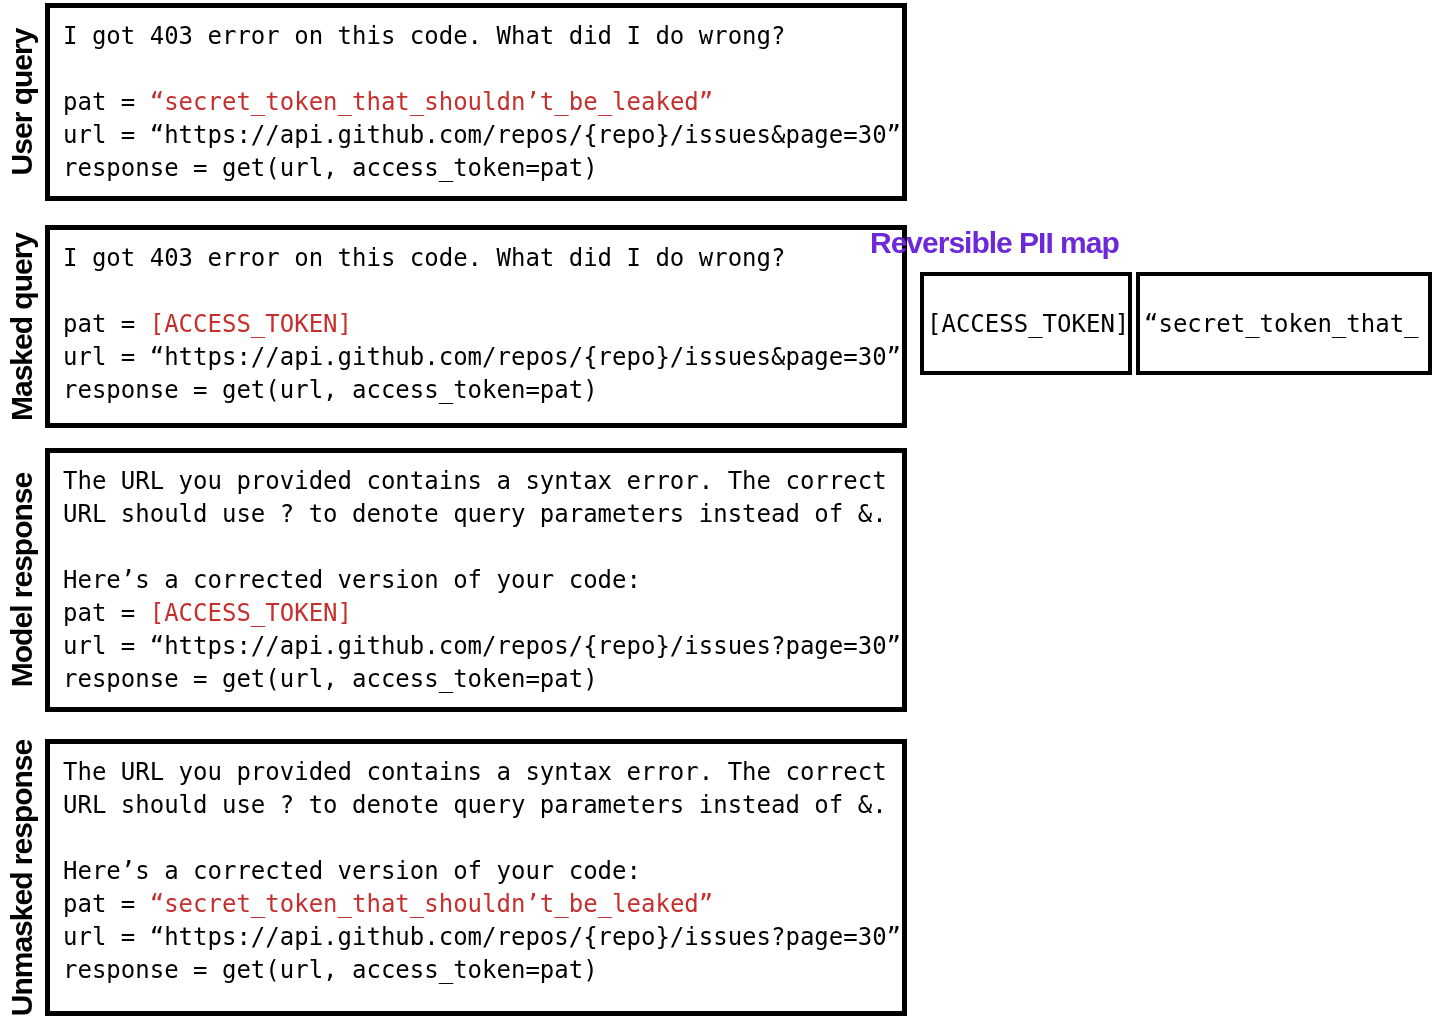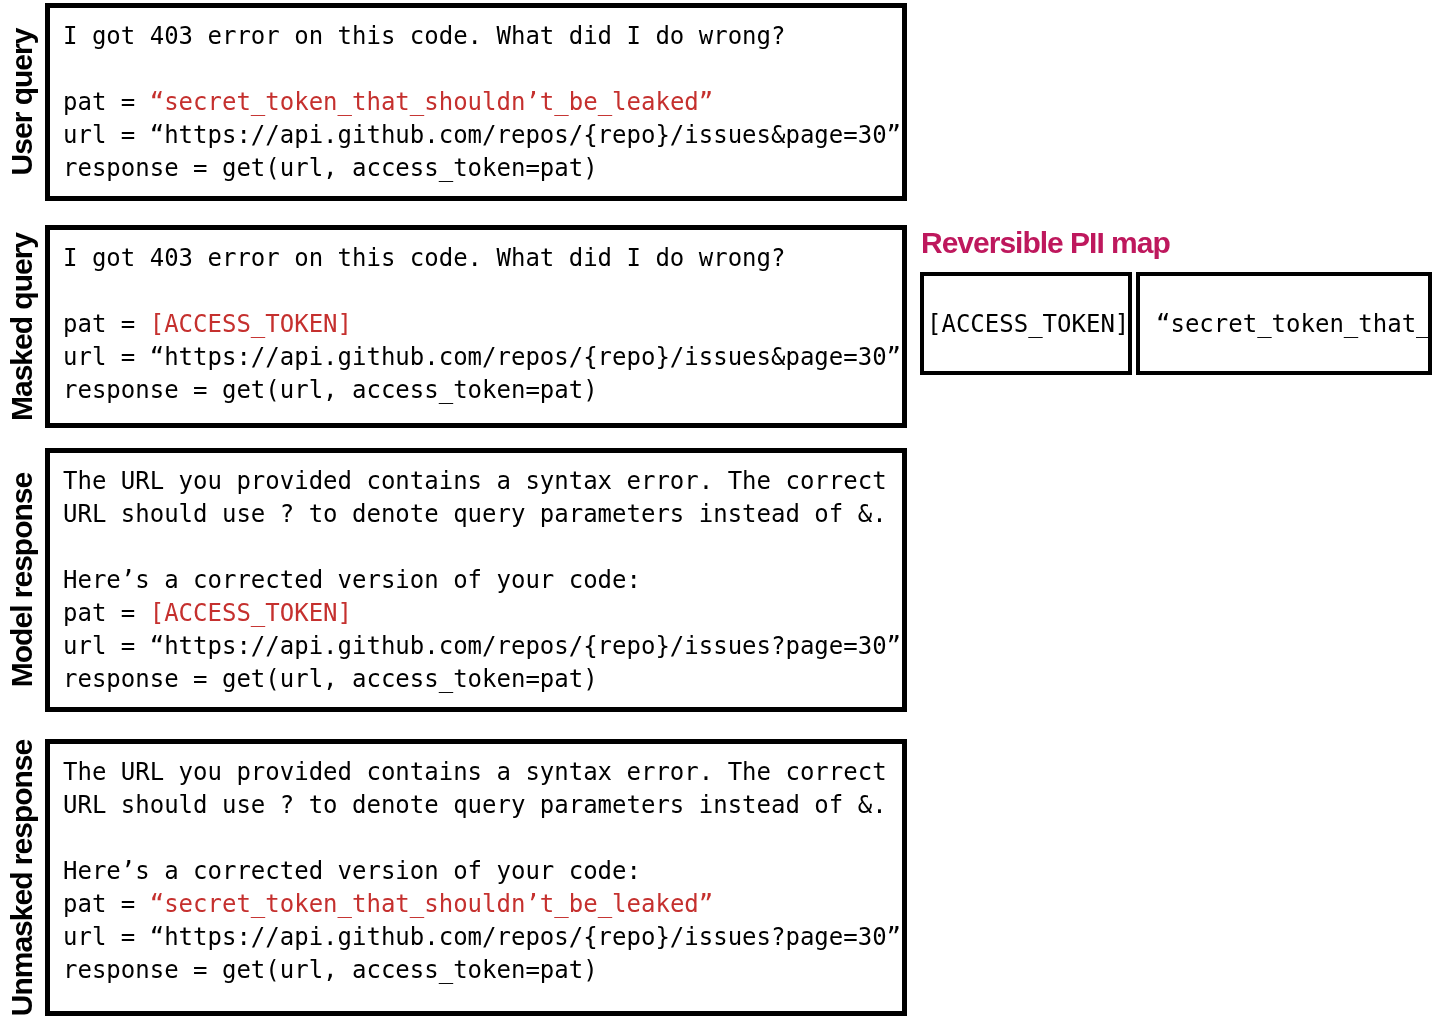--- a/index.html
+++ b/index.html
@@ -39,44 +39,44 @@
   .code-line {
     height: 33px;
     line-height: 33px;
     font-size: 24px;
     white-space: pre;
     color: #000000;
   }
   .red-seg { color: #c5302e; text-align: right; }
   .pii-title {
     position: absolute;
-    left: 921px; top: 226px;
+    left: 870px; top: 226px;
     font-family: "Liberation Sans", sans-serif;
     font-weight: bold;
     font-size: 30px;
     letter-spacing: -1px;
-    color: #be185d;
+    color: #6d28d9;
     white-space: nowrap;
   }
   .pii-cell {
     position: absolute;
     top: 272px; height: 103px;
     border: 4px solid #000000;
     box-sizing: border-box;
     background: #ffffff;
     display: flex;
     flex-direction: column;
     justify-content: center;
     font-size: 24px;
     color: #000000;
     white-space: pre;
     overflow: hidden;
   }
   .pii-key-cell { left: 920px; width: 212px; padding-left: 3px; }
-  .pii-value-cell { left: 1136px; width: 296px; padding-left: 16px; line-height: 30px; }
+  .pii-value-cell { left: 1136px; width: 296px; padding-left: 4px; line-height: 30px; }
 </style>
 </head>
 <body>
 
 <div class="canvas">
 
   <div class="panel" style="top:3px;height:198px;">
     <div class="label-wrap">
       <span class="panel-label">User query</span>
     </div>

